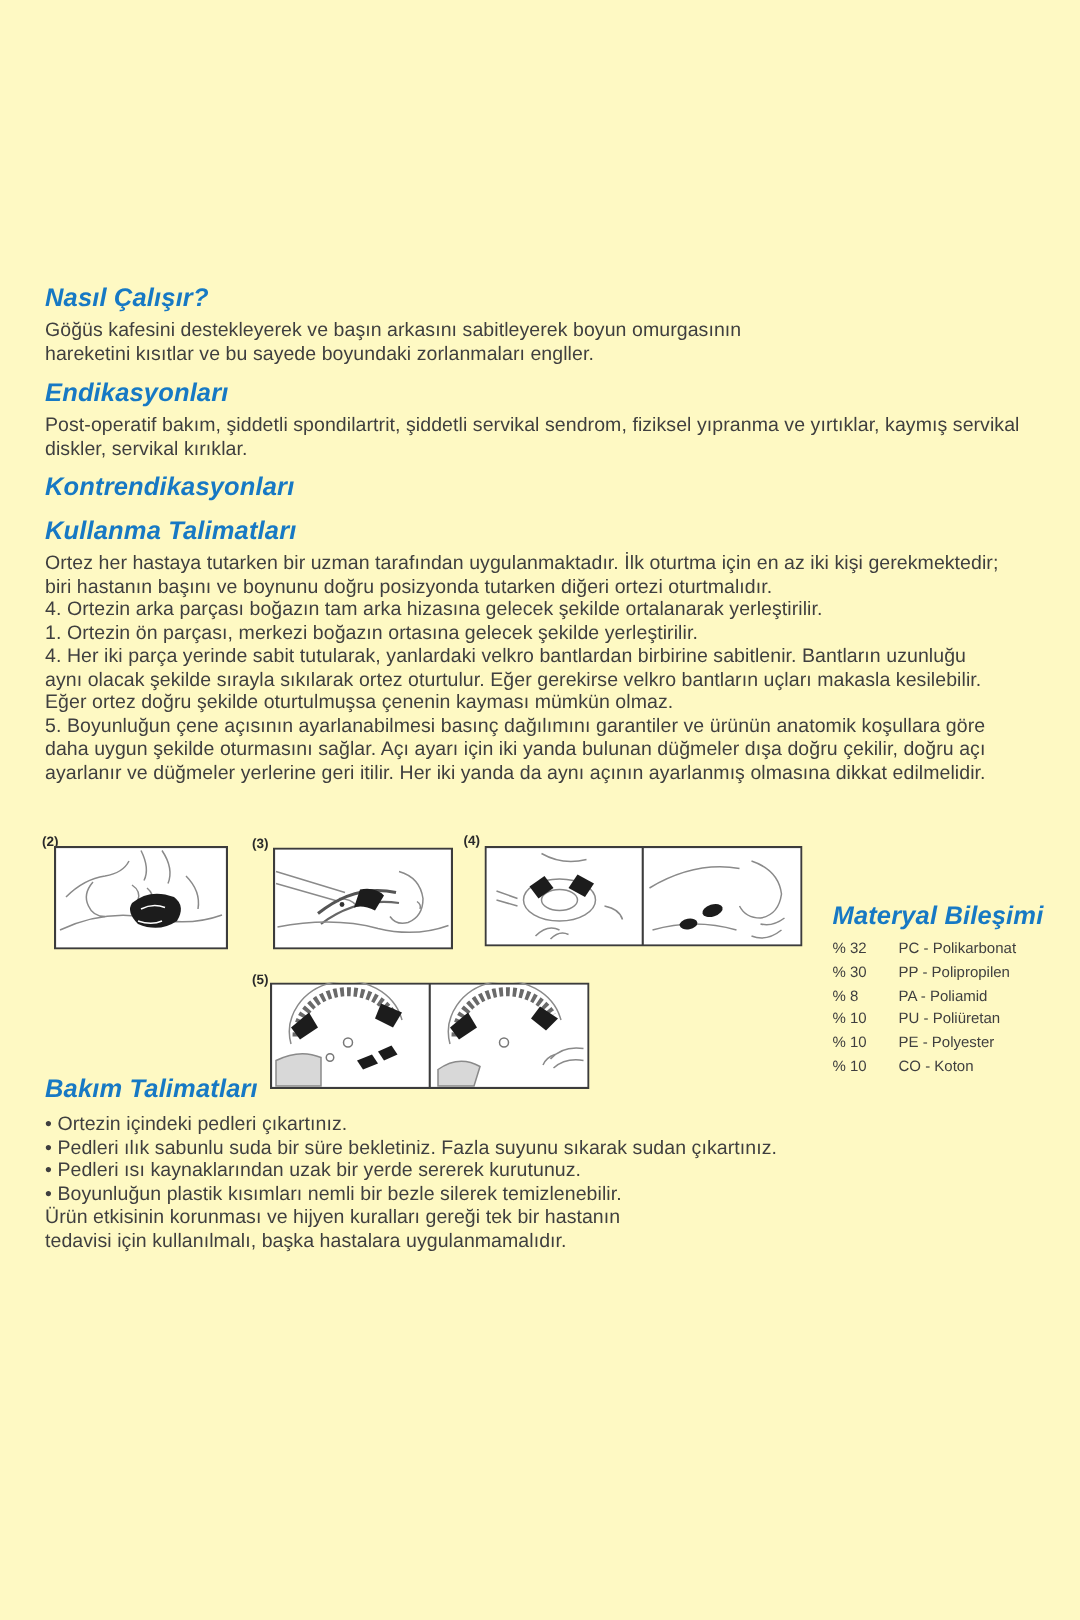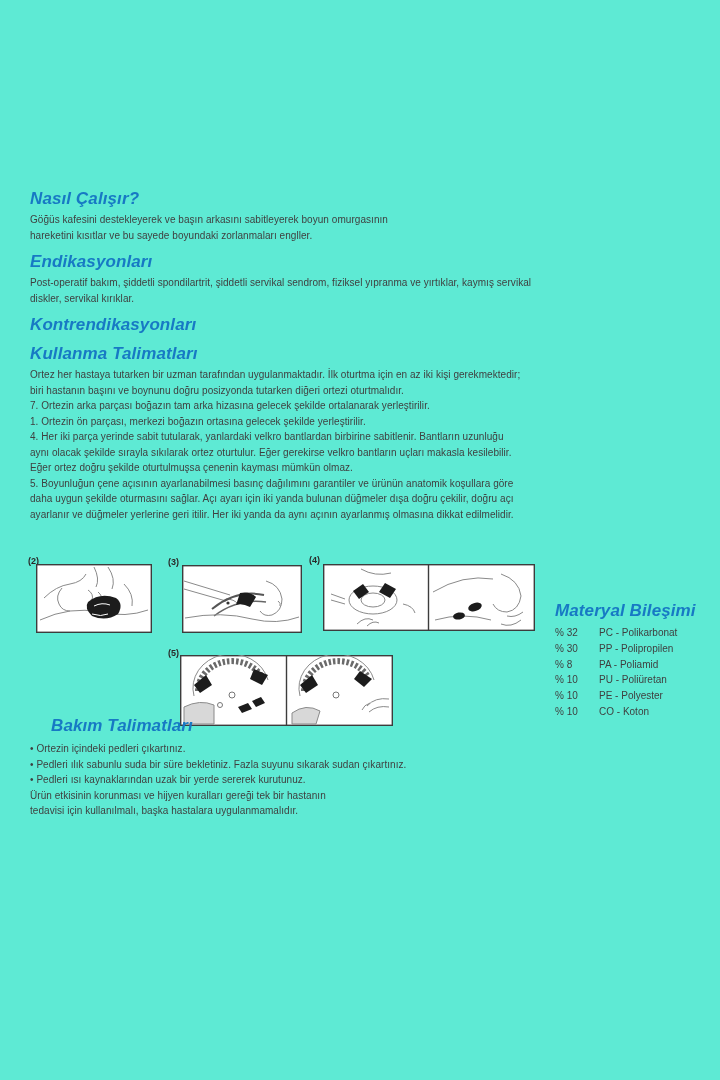--- a/index.html
+++ b/index.html
@@ -1,46 +1,46 @@
 <!DOCTYPE html>
 <html lang="tr"><head>
 <meta charset="utf-8">
 <style>
   html,body{margin:0;padding:0;background:#e9e9e9;}
   .page{
     position:relative;width:720px;height:1080px;margin:0 auto;
-    background:#5eead4;overflow:hidden;
+    background:#fef9c3;overflow:hidden;
     font-family:"Liberation Sans",sans-serif;color:#3f3f3f;
   }
   
   .textcol{position:absolute;left:30px;top:189px;width:665px;}
   .sec-block{margin:0 0 9px 0;}
   .sec-heading{
     color:#1779c4;font-size:17px;line-height:20px;
     font-weight:bold;font-style:italic;margin:0 0 3px 0;letter-spacing:0.1px;
   }
   .line{
-    font-size:10px;line-height:15.5px;white-space:nowrap;letter-spacing:0.05px;
+    font-size:13px;line-height:15.5px;white-space:nowrap;letter-spacing:0.05px;
   }
   
   .figure{position:absolute;}
   .fig-label{
     position:absolute;left:0;top:0;font-size:9px;font-weight:bold;color:#2a2a2a;
   }
   .fig-art{position:absolute;display:block;}
   .figure svg{display:block;}
   
   .materials{position:absolute;left:555px;top:601px;width:172px;}
   .materials .sec-heading{margin-bottom:4px;}
   .mat-row{display:flex;font-size:10px;line-height:15.8px;white-space:nowrap;}
   .mat-pct{width:44px;flex:0 0 44px;}
   .mat-name{flex:1;}
   
   .care{position:absolute;left:30px;top:716px;width:540px;}
-  .care .sec-heading{margin-bottom:5px;margin-left:21px;}
+  .care .sec-heading{margin-bottom:5px;}
 </style>
 </head>
 <body>
 
 <div class="page">
 
   <div class="textcol">
 
     <div class="sec-block">
       <div class="sec-heading">Nasıl Çalışır?</div>
@@ -55,21 +55,21 @@
     </div>
 
     <div class="sec-block">
       <div class="sec-heading">Kontrendikasyonları</div>
     </div>
 
     <div class="sec-block">
       <div class="sec-heading">Kullanma Talimatları</div>
       <div class="line">Ortez her hastaya tutarken bir uzman tarafından uygulanmaktadır. İlk oturtma için en az iki kişi gerekmektedir;</div>
       <div class="line">biri hastanın başını ve boynunu doğru posizyonda tutarken diğeri ortezi oturtmalıdır.</div>
-      <div class="line">7. Ortezin arka parçası boğazın tam arka hizasına gelecek şekilde ortalanarak yerleştirilir.</div>
+      <div class="line">4. Ortezin arka parçası boğazın tam arka hizasına gelecek şekilde ortalanarak yerleştirilir.</div>
       <div class="line">1. Ortezin ön parçası, merkezi boğazın ortasına gelecek şekilde yerleştirilir.</div>
       <div class="line">4. Her iki parça yerinde sabit tutularak, yanlardaki velkro bantlardan birbirine sabitlenir. Bantların uzunluğu</div>
       <div class="line">aynı olacak şekilde sırayla sıkılarak ortez oturtulur. Eğer gerekirse velkro bantların uçları makasla kesilebilir.</div>
       <div class="line">Eğer ortez doğru şekilde oturtulmuşsa çenenin kayması mümkün olmaz.</div>
       <div class="line">5. Boyunluğun çene açısının ayarlanabilmesi basınç dağılımını garantiler ve ürünün anatomik koşullara göre</div>
       <div class="line">daha uygun şekilde oturmasını sağlar. Açı ayarı için iki yanda bulunan düğmeler dışa doğru çekilir, doğru açı</div>
       <div class="line">ayarlanır ve düğmeler yerlerine geri itilir. Her iki yanda da aynı açının ayarlanmış olmasına dikkat edilmelidir.</div>
     </div>
   </div>
 
@@ -195,17 +195,18 @@
       <span class="mat-pct">% 10</span>
       <span class="mat-name">CO - Koton</span>
     </div>
   </div>
 
   <div class="care">
     <div class="sec-heading">Bakım Talimatları</div>
     <div class="line">• Ortezin içindeki pedleri çıkartınız.</div>
     <div class="line">• Pedleri ılık sabunlu suda bir süre bekletiniz. Fazla suyunu sıkarak sudan çıkartınız.</div>
     <div class="line">• Pedleri ısı kaynaklarından uzak bir yerde sererek kurutunuz.</div>
+    <div class="line">• Boyunluğun plastik kısımları nemli bir bezle silerek temizlenebilir.</div>
     <div class="line">Ürün etkisinin korunması ve hijyen kuralları gereği tek bir hastanın</div>
     <div class="line">tedavisi için kullanılmalı, başka hastalara uygulanmamalıdır.</div>
   </div>
 
 </div>
 
 </body></html>

